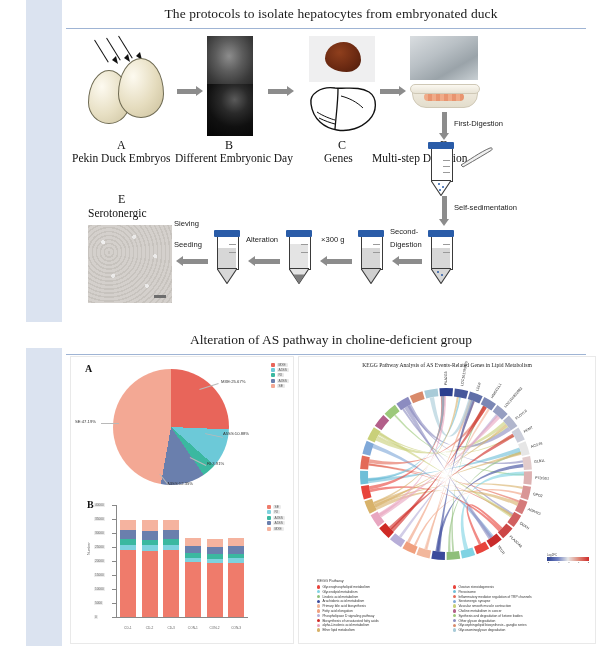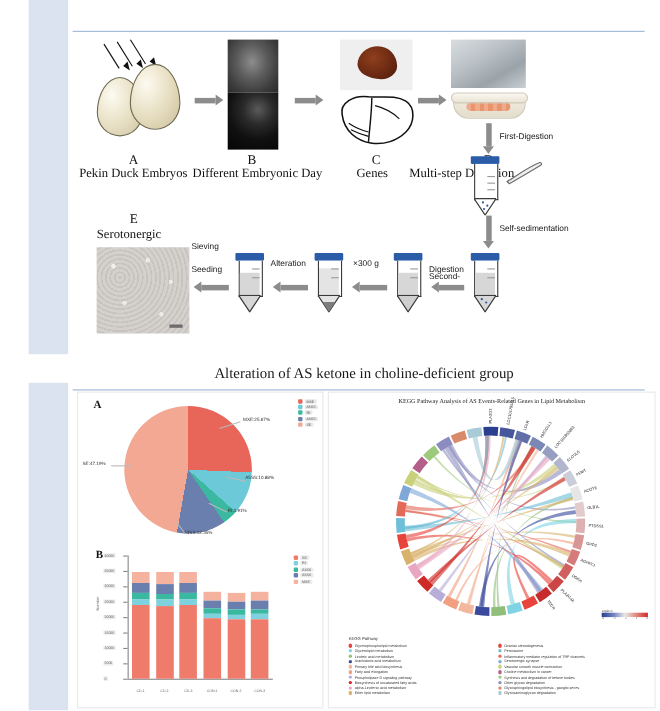--- a/index.html
+++ b/index.html
@@ -158,20 +158,21 @@
 </style>
 </head>
 <body>
 
 <div class="page">
 
   <div class="left-bar bar-top"></div>
   <div class="left-bar bar-bottom"></div>
 
   <div class="panel1">
+    <div class="p1-title">The protocols to isolate hepatocytes from embryonated duck</div>
     <div class="p1-rule"></div>
 
     <div class="eggs">
       <div class="ray" style="left:12px;top:2px;height:26px;transform:rotate(-32deg);"></div>
       <div class="ray" style="left:24px;top:0px;height:26px;transform:rotate(-32deg);"></div>
       <div class="ray" style="left:36px;top:-2px;height:26px;transform:rotate(-32deg);"></div>
       <svg width="100" height="96" style="position:absolute;left:0;top:0;">
         <polygon points="36,26 30,22 34,18" fill="#111"></polygon>
         <polygon points="48,24 42,20 46,16" fill="#111"></polygon>
         <polygon points="60,22 54,18 58,14" fill="#111"></polygon>
@@ -265,21 +266,21 @@
       </svg>
       <div class="tick" style="top:14px;"></div>
         <div class="tick" style="top:22px;"></div>
       <div class="dot" style="left:9px;top:41px;"></div>
         <div class="dot" style="left:13px;top:44px;"></div>
     </div>
     <div class="garrow garrow-l" style="left:330px;top:256px;width:30px;">
       <div class="head"></div>
         <div class="shaft" style="width:23px;"></div>
     </div>
-    <div class="step-lbl" style="left:328px;top:248px;">Second-</div>
+    <div class="step-lbl" style="left:328px;top:228px;">Second-</div>
     <div class="step-lbl" style="left:328px;top:241px;">Digestion</div>
 
     <div class="tube" style="left:296px;top:230px;">
       <div class="cap"></div>
         <div class="body"></div>
       <div class="fill" style="top:18px;height:21px;"></div>
       <svg style="position:absolute;left:3px;top:38px;" width="20" height="16">
         <polygon points="0,0.5 20,0.5 10,15.5" fill="#cfcfcf" stroke="#3a3a3a" stroke-width="1.1"></polygon>
       </svg>
       <div class="tick" style="top:14px;"></div>
@@ -326,21 +327,21 @@
     <div class="step-lbl" style="left:112px;top:241px;">Seeding</div>
 
     <div class="lbl lbl-letter" style="left:56px;top:192px;">E</div>
     <div class="lbl lbl-cap" style="left:26px;top:207px;">Serotonergic</div>
     <div class="micro" style="left:26px;top:225px;">
       <div class="scalebar"></div>
     </div>
   </div>
 
   <div class="panel2">
-    <div class="p2-title">Alteration of AS ketone in choline-deficient group</div>
+    <div class="p2-title">Alteration of AS pathway in choline-deficient group</div>
     <div class="p2-rule"></div>
 
     <div class="leftfig">
 
       <div class="fig-letter" style="left:14px;top:6px;">A</div>
 
       <div class="pie-wrap">
         <div class="pie" id="pie-el" style="background: conic-gradient(rgb(232, 101, 90) 0deg, rgb(232, 101, 90) 92.412deg, rgb(108, 201, 216) 92.412deg, rgb(108, 201, 216) 131.58deg, rgb(59, 184, 160) 131.58deg, rgb(59, 184, 160) 145.656deg, rgb(106, 127, 173) 145.656deg, rgb(106, 127, 173) 190.116deg, rgb(243, 168, 148) 190.116deg, rgb(243, 168, 148) 360deg);"></div>
       </div>
 

